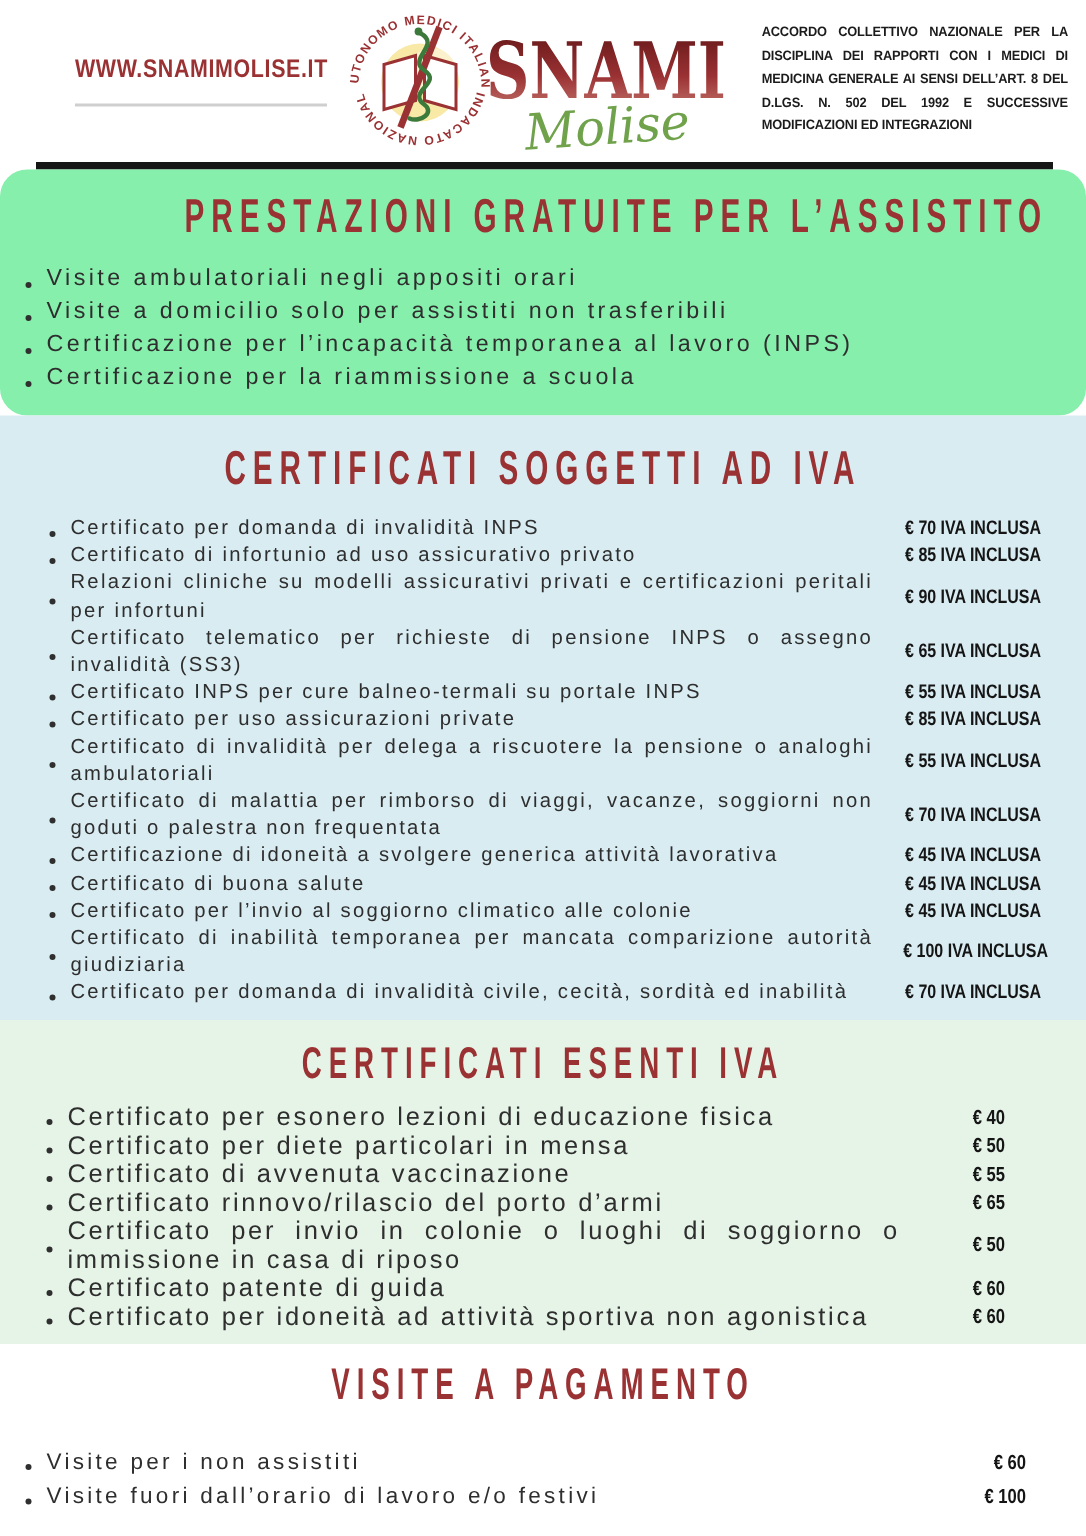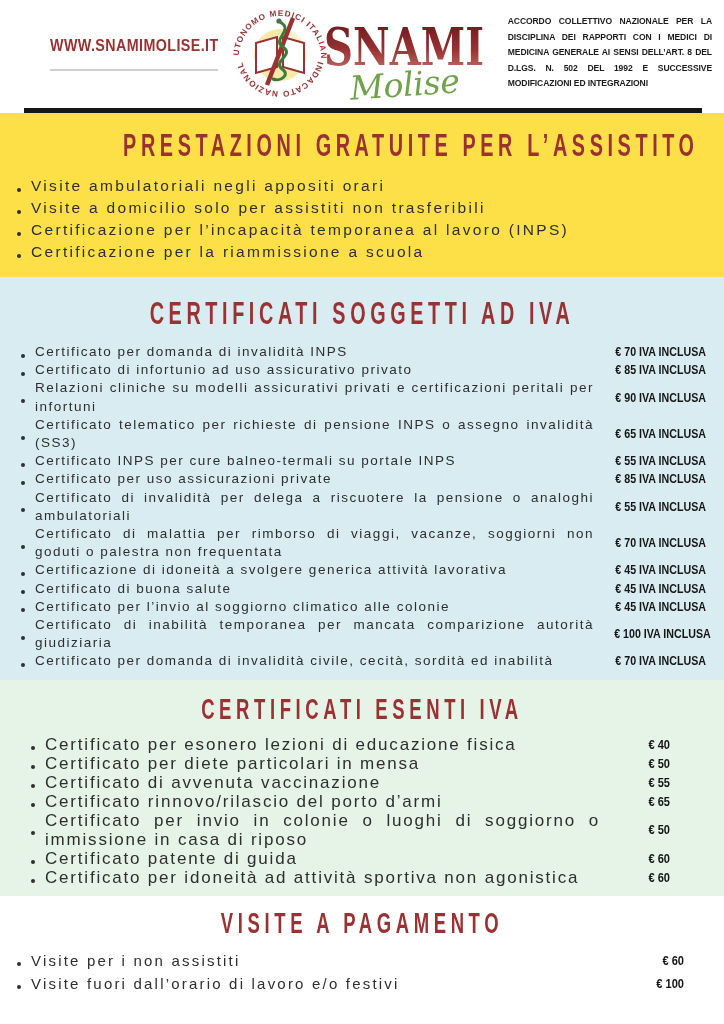--- a/index.html
+++ b/index.html
@@ -35,45 +35,45 @@
   .items{list-style:none;margin:0;padding:0 14px;}
   .item{display:flex;align-items:center;}
   .dot{flex:none;width:4px;height:4px;border-radius:50%;background:#2f2f2f;margin:8px 10px 0 3px;}
   .txt{flex:1;text-align:justify;color:var(--text);}
   .price{
     flex:none;text-align:right;font-weight:700;color:var(--price);white-space:nowrap;
     transform:scaleX(.82);transform-origin:right top;
   }
 
   
-  #sec-gratuite{background:#fde047;padding:15px 0 14px;}
+  #sec-gratuite{background:#86efac;padding:15px 0 14px;border-radius:18px;}
   #sec-gratuite .sec-title{font-size:30px;}
   #sec-gratuite .items{margin-top:13px;}
   #sec-gratuite .txt{font-size:15.5px;line-height:22px;letter-spacing:2.3px;}
 
   
-  #sec-soggetti-iva{background:var(--bg-blue);padding:19px 4px 9px;}
+  #sec-soggetti-iva{background:var(--bg-blue);padding:19px 16px 9px;}
   #sec-soggetti-iva .sec-title{font-size:30px;}
   #sec-soggetti-iva .items{margin-top:13px;}
   #sec-soggetti-iva .txt{font-size:13.5px;line-height:18.2px;letter-spacing:1.5px;}
   #sec-soggetti-iva .price{width:112px;font-size:13px;line-height:18.2px;}
   #sec-soggetti-iva .dot{margin-top:7px;}
 
   
   #sec-esenti-iva{background:var(--bg-green);padding:13px 14px 9px;}
   #sec-esenti-iva .sec-title{font-size:28px;}
   #sec-esenti-iva .items{margin-top:10px;padding-right:40px;}
   #sec-esenti-iva .txt{font-size:17px;line-height:19px;letter-spacing:1.8px;}
   #sec-esenti-iva .price{width:70px;font-size:13.5px;line-height:19px;}
   #sec-esenti-iva .dot{margin-top:7px;}
 
   
   #sec-pagamento{background:#ffffff;padding:11px 0 0;}
   #sec-pagamento .sec-title{font-size:28px;}
-  #sec-pagamento .items{margin-top:10px;padding-right:40px;}
+  #sec-pagamento .items{margin-top:24px;padding-right:40px;}
   #sec-pagamento .txt{font-size:15px;line-height:23px;letter-spacing:2.2px;}
   #sec-pagamento .price{width:70px;font-size:13.5px;line-height:23px;}
 </style>
 </head>
 <body>
 
 <div class="page">
 
   <div class="header">
     <div class="site">

